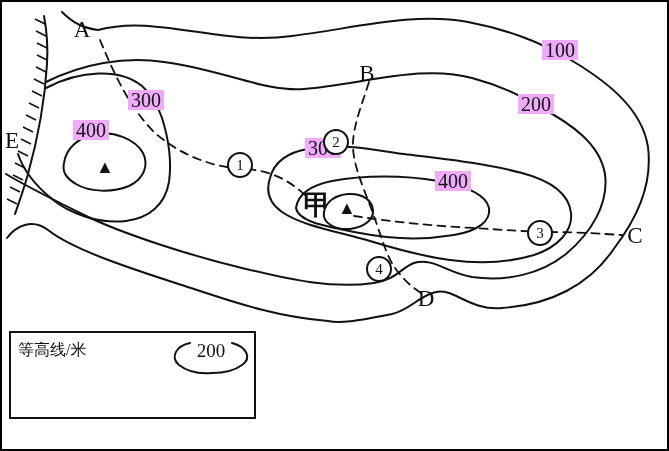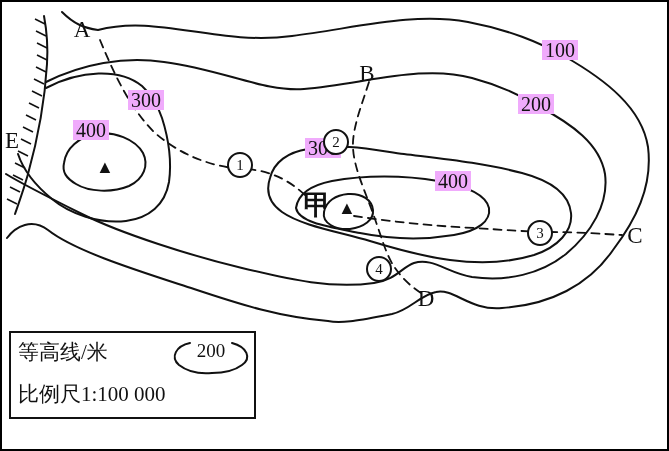--- a/index.html
+++ b/index.html
@@ -12,21 +12,21 @@
   .lbl{position:absolute;transform:translate(-50%,-50%);font-size:20px;white-space:nowrap;line-height:1;}
   .onliner{background:#f0abfc;padding:0 3px;}
   .letter{font-size:23px;}
   .site{
     position:absolute;transform:translate(-50%,-50%);
     width:22px;height:22px;border:2px solid #111;border-radius:50%;background:#fff;
     font-size:15px;display:flex;align-items:center;justify-content:center;line-height:1;
   }
   .peak{font-size:18px;}
   .jia{font-size:27px;font-weight:700;}
-  .legend-text{position:absolute;font-size:21px;line-height:1.2;white-space:nowrap;}
+  .legend-text{position:absolute;font-size:16px;line-height:1.2;white-space:nowrap;}
 </style>
 </head>
 <body>
 
 <div class="stage">
 
   <svg width="669" height="451" viewBox="0 0 669 451">
     <g fill="none" stroke="#111" stroke-width="2" stroke-linecap="round" stroke-linejoin="round">
 
       <path d="M 60,10
@@ -108,15 +108,14 @@
   <span class="site" style="left:334px;top:140px">2</span>
   <span class="site" style="left:538px;top:231px">3</span>
   <span class="site" style="left:377px;top:267px">4</span>
 
   <span class="lbl peak" style="left:103px;top:165px">▲</span>
   <span class="lbl jia" style="left:315px;top:203px">甲</span>
   <span class="lbl peak" style="left:345px;top:206px">▲</span>
 
   <span class="legend-text" style="left:16px;top:338px">等高线/米</span>
   <span class="lbl" style="left:209px;top:348px;font-size:19px">200</span>
-  <span class="legend-text" style="left:16px;top:380px">比例尺1:100 000</span>
 
 </div>
 
 </body></html>

